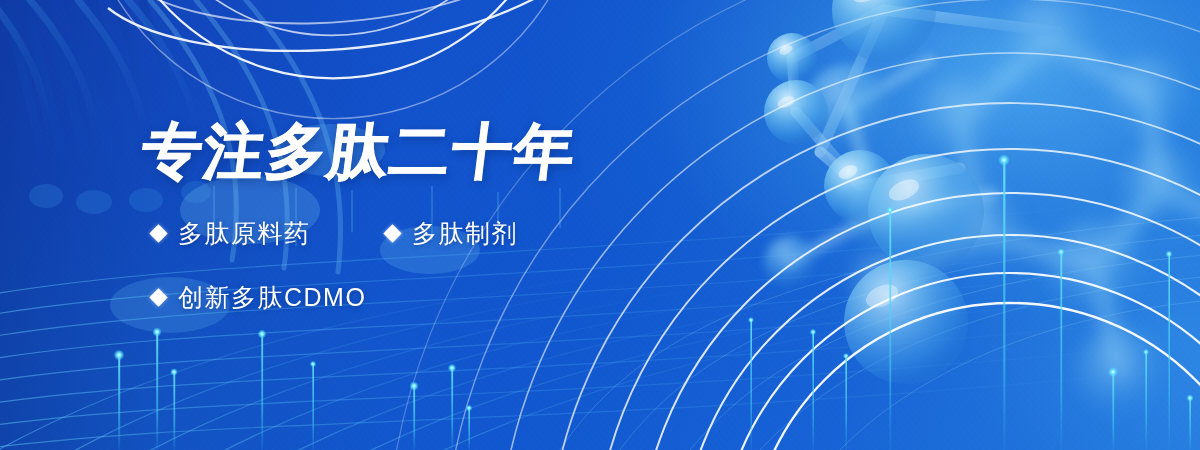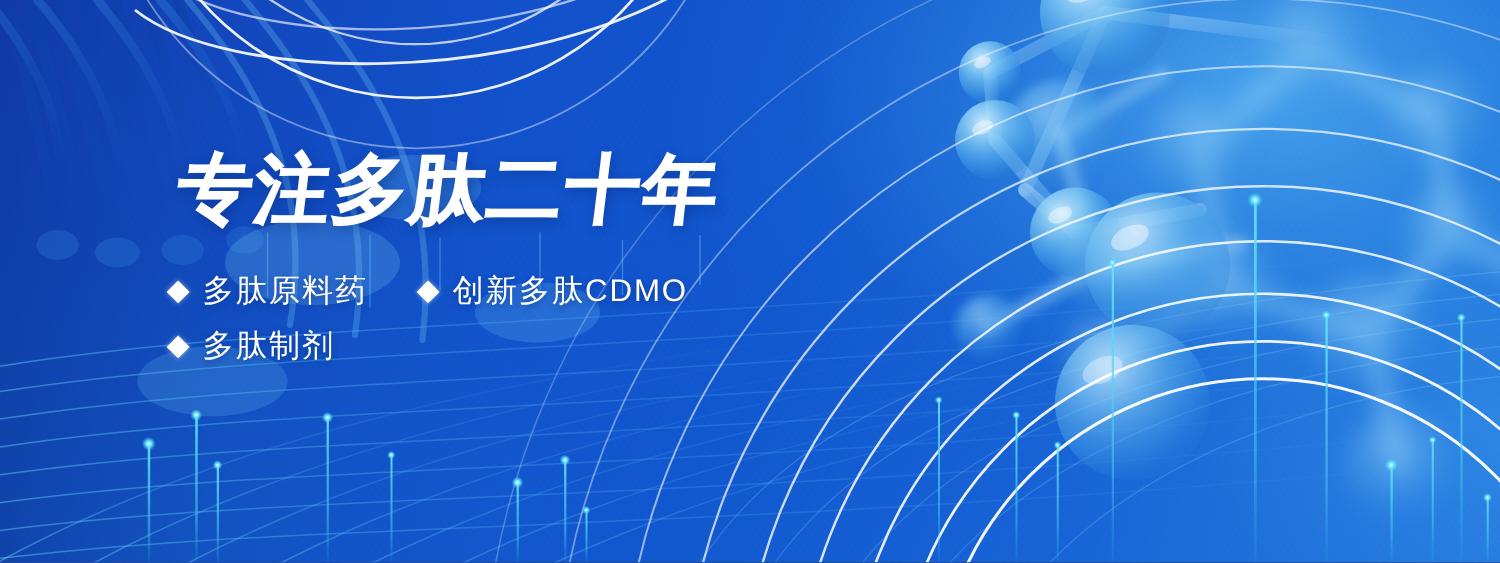--- a/index.html
+++ b/index.html
@@ -86,27 +86,28 @@
     transform-origin: left bottom;
     text-shadow:
       0 0 1px rgba(255,255,255,0.55),
       2px 3px 10px rgba(5,35,105,0.45);
     white-space: nowrap;
     -webkit-text-stroke: 1.1px #ffffff;
   }
   
   #bullets {
     position: absolute;
-    left: 136px;
+    left: 152px;
     top: 218px;
     z-index: 30;
     display: grid;
     grid-template-columns: 200px auto;
     grid-row-gap: 14px;
     grid-column-gap: 0px;
+    gap: 34px;
   }
   .bullet {
     display: flex;
     align-items: center;
     white-space: nowrap;
   }
   .bullet-diamond {
     display: inline-block;
     width: 13px;
     height: 13px;
@@ -488,24 +489,24 @@
 
   <div id="bullets">
 
     <div class="bullet">
       <span class="bullet-diamond"></span>
       <span class="bullet-label">多肽原料药</span>
     </div>
 
     <div class="bullet">
       <span class="bullet-diamond"></span>
+      <span class="bullet-label">多肽制剂</span>
+    </div>
+
+    <div class="bullet">
+      <span class="bullet-diamond"></span>
       <span class="bullet-label">创新多肽CDMO</span>
     </div>
 
-    <div class="bullet">
-      <span class="bullet-diamond"></span>
-      <span class="bullet-label">多肽制剂</span>
-    </div>
-
 
   </div>
 
 </div>
 
 </body></html>

